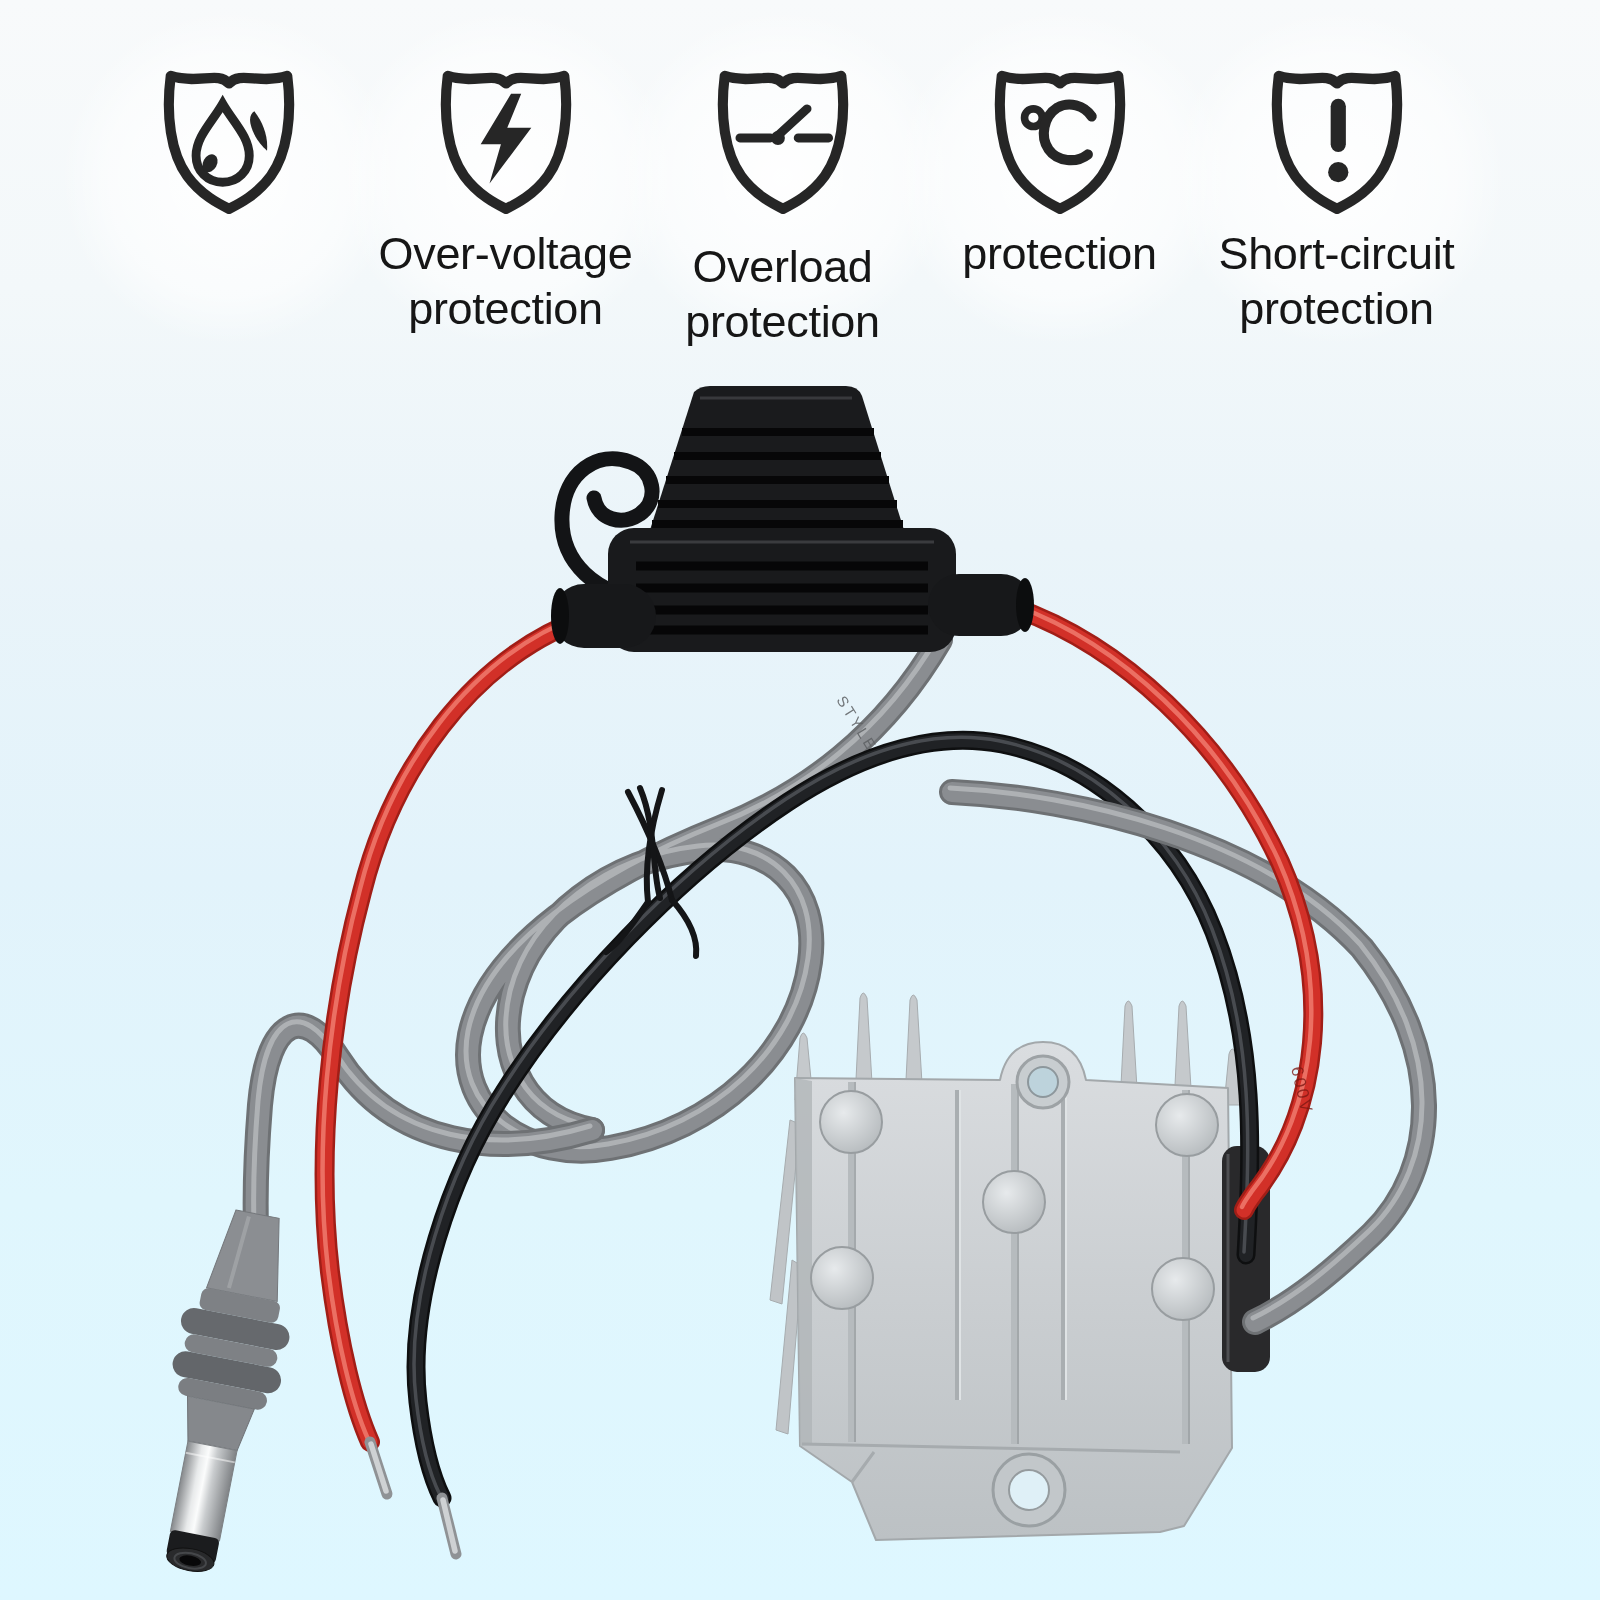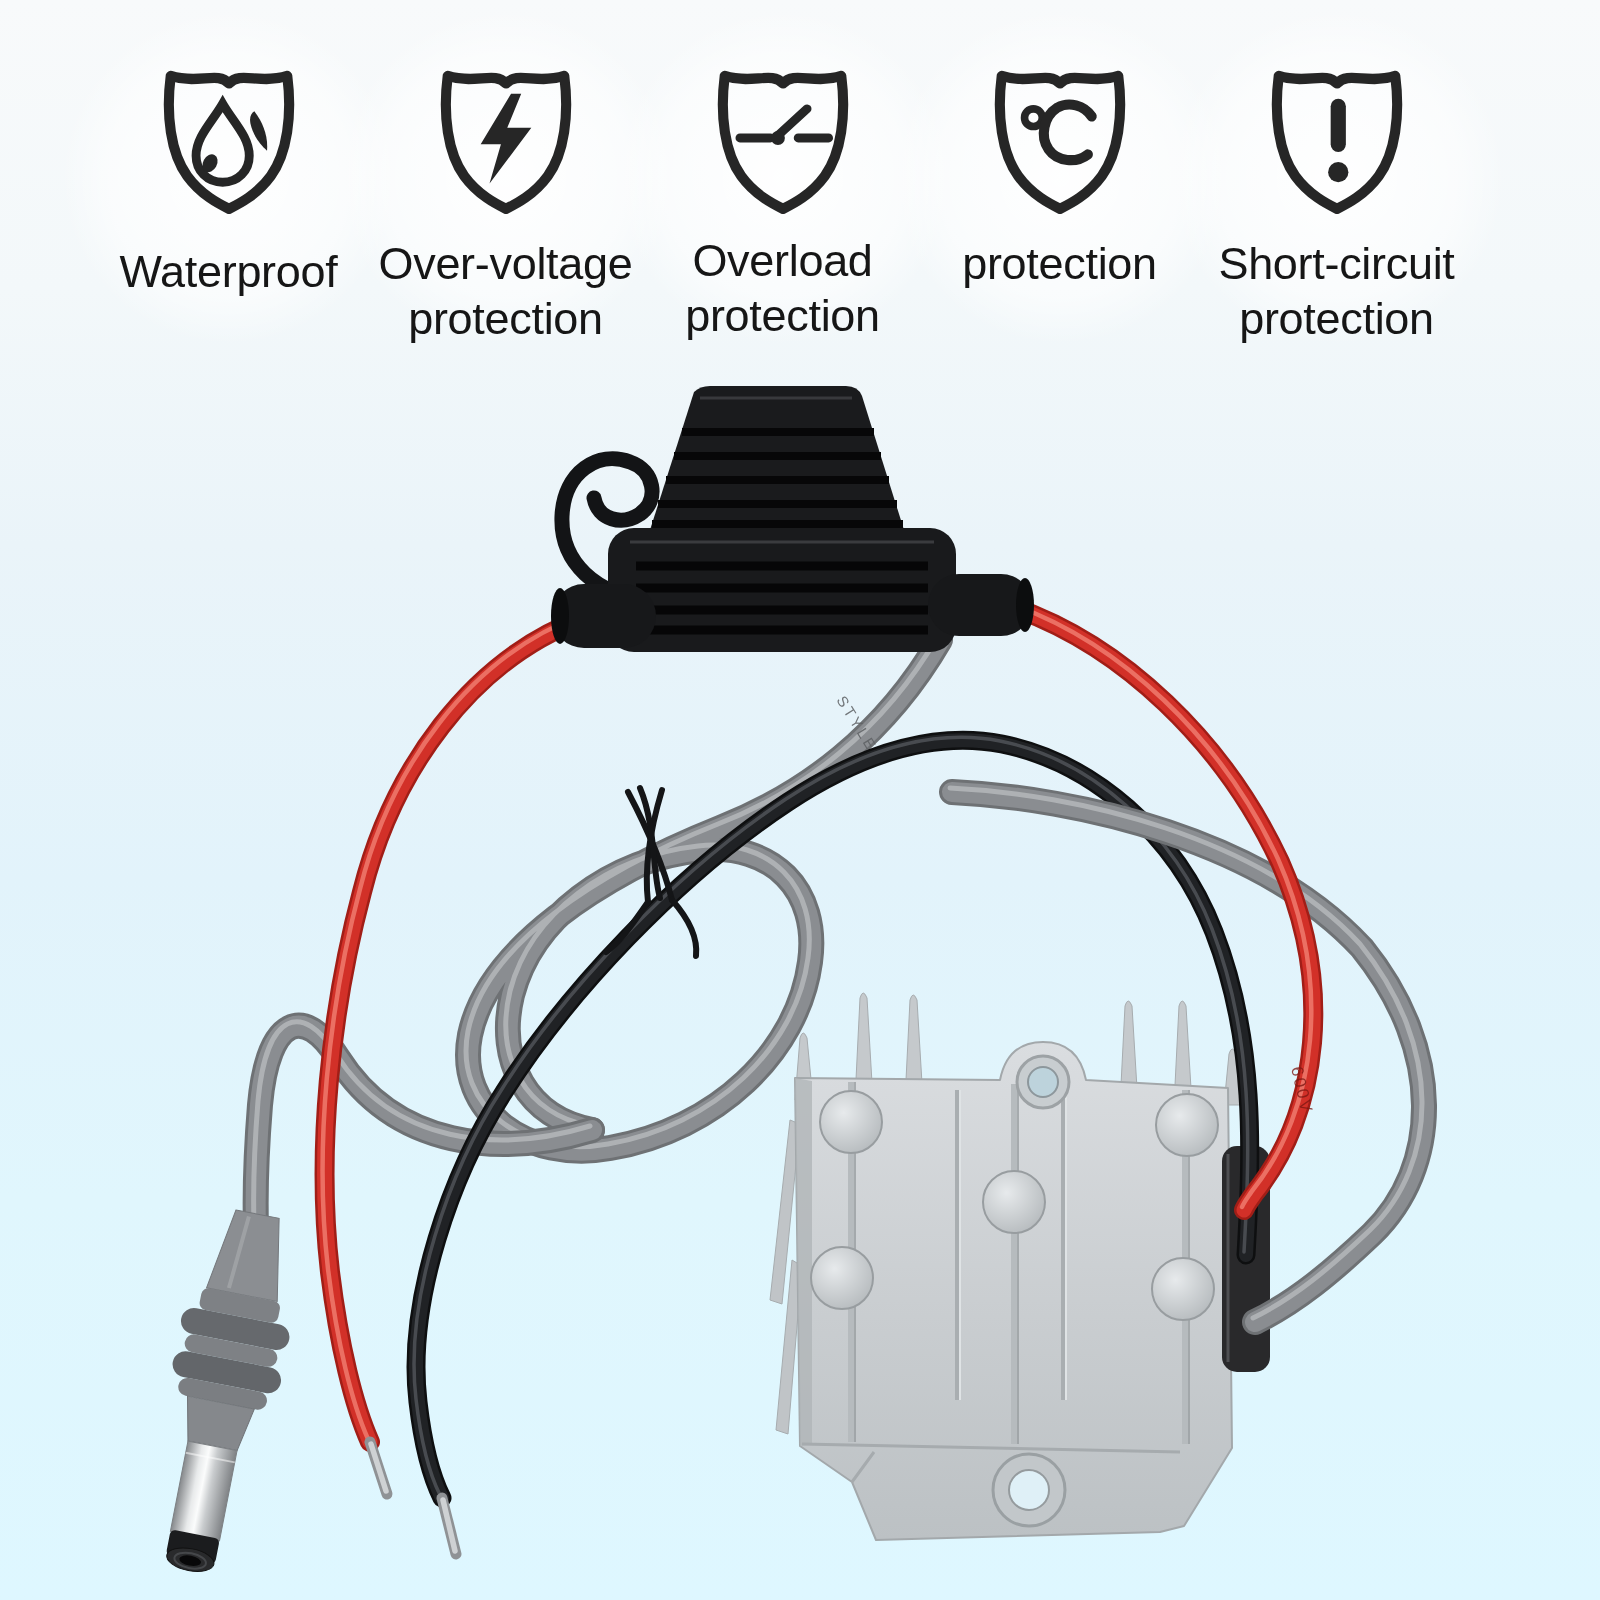--- a/index.html
+++ b/index.html
@@ -24,26 +24,26 @@
     position:absolute;top:-46px;left:50%;margin-left:-165px;
     width:330px;height:330px;border-radius:50%;
     background:radial-gradient(circle,rgba(255,255,255,.95) 0%,
       rgba(255,255,255,.55) 52%,rgba(255,255,255,0) 72%);
     pointer-events:none;
   }
   .shield{position:relative;width:152px;height:165px;display:inline-block}
   .shield path,.shield line,.shield circle{stroke:var(--icon-ink)}
   .shield .fillink{fill:var(--icon-ink);stroke:none}
   .label{
-    position:relative;margin-top:10px;font-size:45px;line-height:1.22;
+    position:relative;margin-top:0;font-size:45px;line-height:1.22;
     color:var(--label-ink);letter-spacing:-0.3px;
   }
   .label span{display:block}
   .feature:nth-child(1) .label{margin-top:18px}
-  .feature:nth-child(3) .label{margin-top:7px}
+  .feature:nth-child(3) .label{margin-top:13px}
   .product{position:absolute;left:0;top:340px;z-index:2}
 
   
   .wEdge,.wCore,.wHi,.tinEdge,.tinCore{fill:none;stroke-linecap:round}
   .gEdge{stroke:#6e7174;stroke-width:26}
   .gCore{stroke:var(--gray-cable);stroke-width:20}
   .gHi{stroke:#b7babd;stroke-width:5;opacity:.8}
   .bEdge{stroke:#0e0f10;stroke-width:19}
   .bCore{stroke:var(--black-wire);stroke-width:14}
   .bHi{stroke:#53565b;stroke-width:3.5;opacity:.8}
@@ -64,24 +64,20 @@
 <div class="features">
 
   <div class="feature">
     <div class="glow"></div>
     <svg class="shield" viewBox="0 0 120 130">
       <path d="M60 20 C51 10 36 21 14 14 C10 45 14 75 27 93 C38 108 52 115 60 119 C68 115 82 108 93 93 C106 75 110 45 106 14 C84 21 69 10 60 20 Z" fill="none" stroke-width="8" stroke-linejoin="round"></path>
       <path d="M55 36 C63 50 76 62 76 77 C76 89 67 98 55 98 C43 98 34 89 34 77 C34 62 47 50 55 36 Z" fill="none" stroke-width="7"></path>
       <ellipse class="fillink" cx="45" cy="83" rx="5.5" ry="7.5" transform="rotate(28 45 83)"></ellipse>
       <path class="fillink" d="M80 42 C87 51 91 62 90 73 C85 69 79 61 77 52 C76 47 77 44 80 42 Z"></path>
     </svg>
-    <div class="label">
-      <span>Waterproof</span>
-      <span></span>
-    </div>
   </div>
 
   <div class="feature">
     <div class="glow"></div>
     <svg class="shield" viewBox="0 0 120 130">
       <path d="M60 20 C51 10 36 21 14 14 C10 45 14 75 27 93 C38 108 52 115 60 119 C68 115 82 108 93 93 C106 75 110 45 106 14 C84 21 69 10 60 20 Z" fill="none" stroke-width="8" stroke-linejoin="round"></path>
       <polygon class="fillink" points="64,28 40,68 56,68 47,99 80,55 61,55 72,28"></polygon>
     </svg>
     <div class="label">
       <span>Over-voltage</span>

